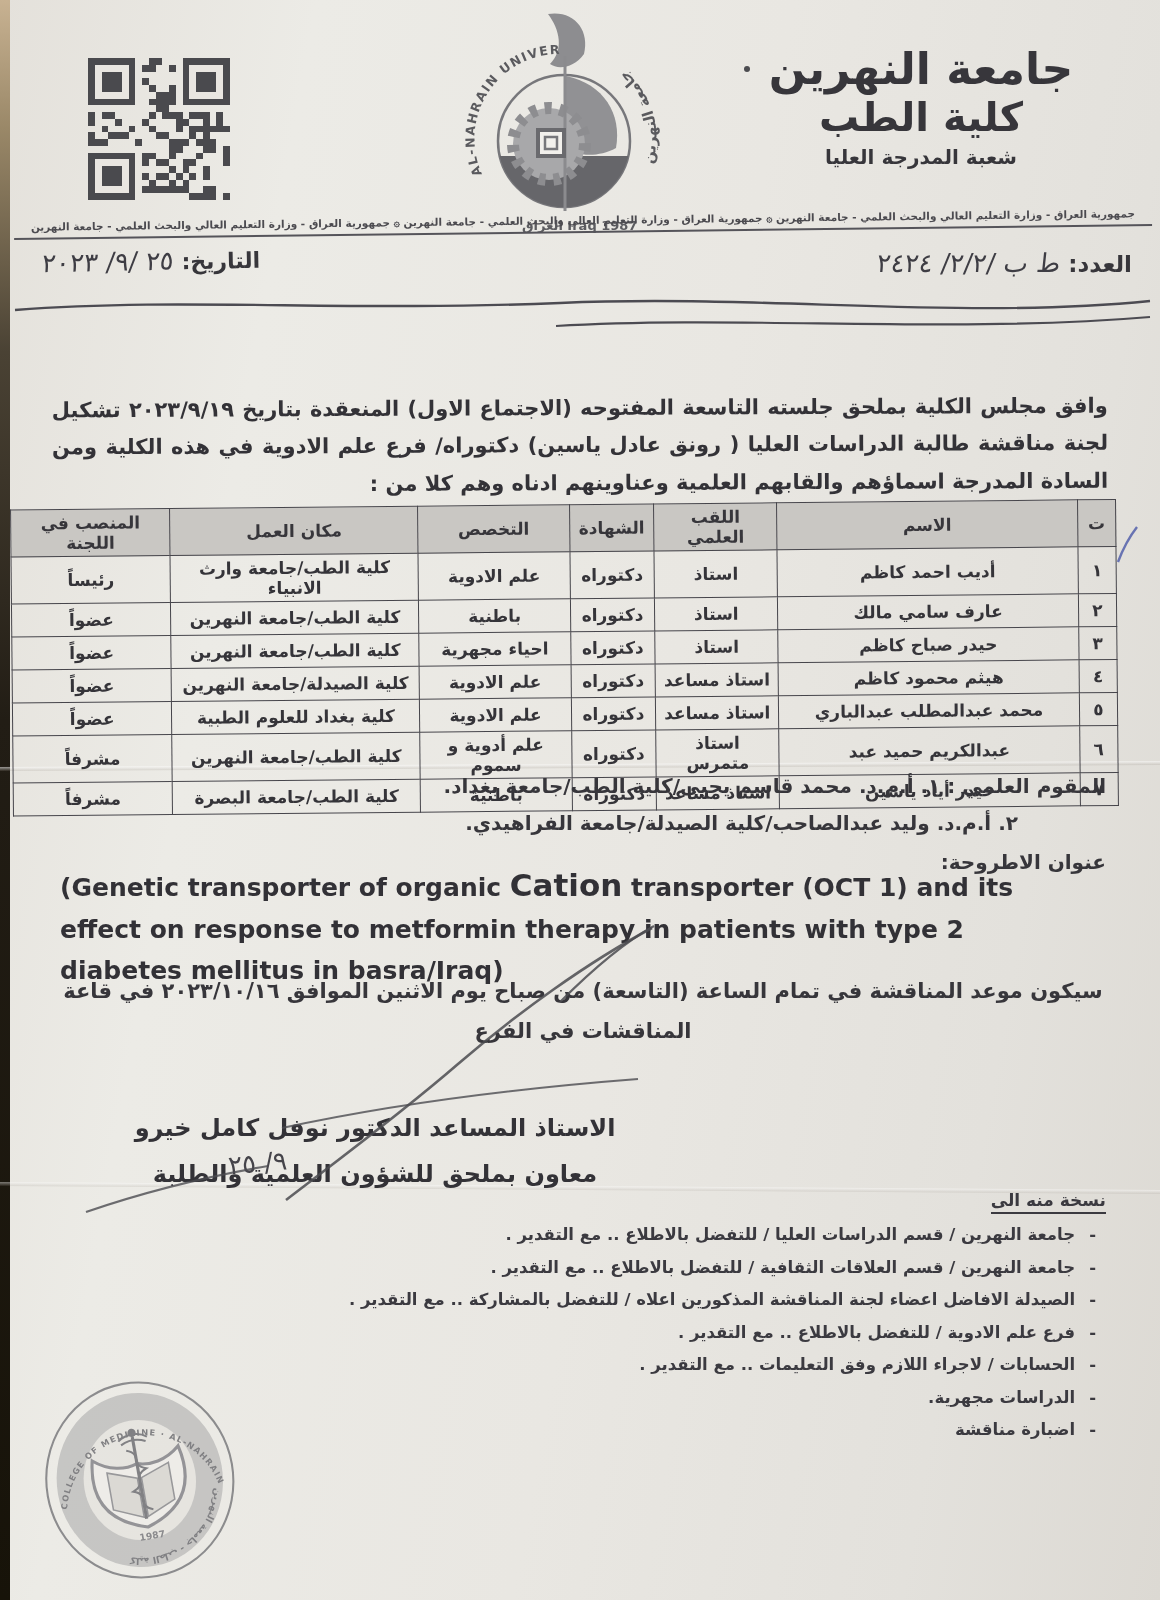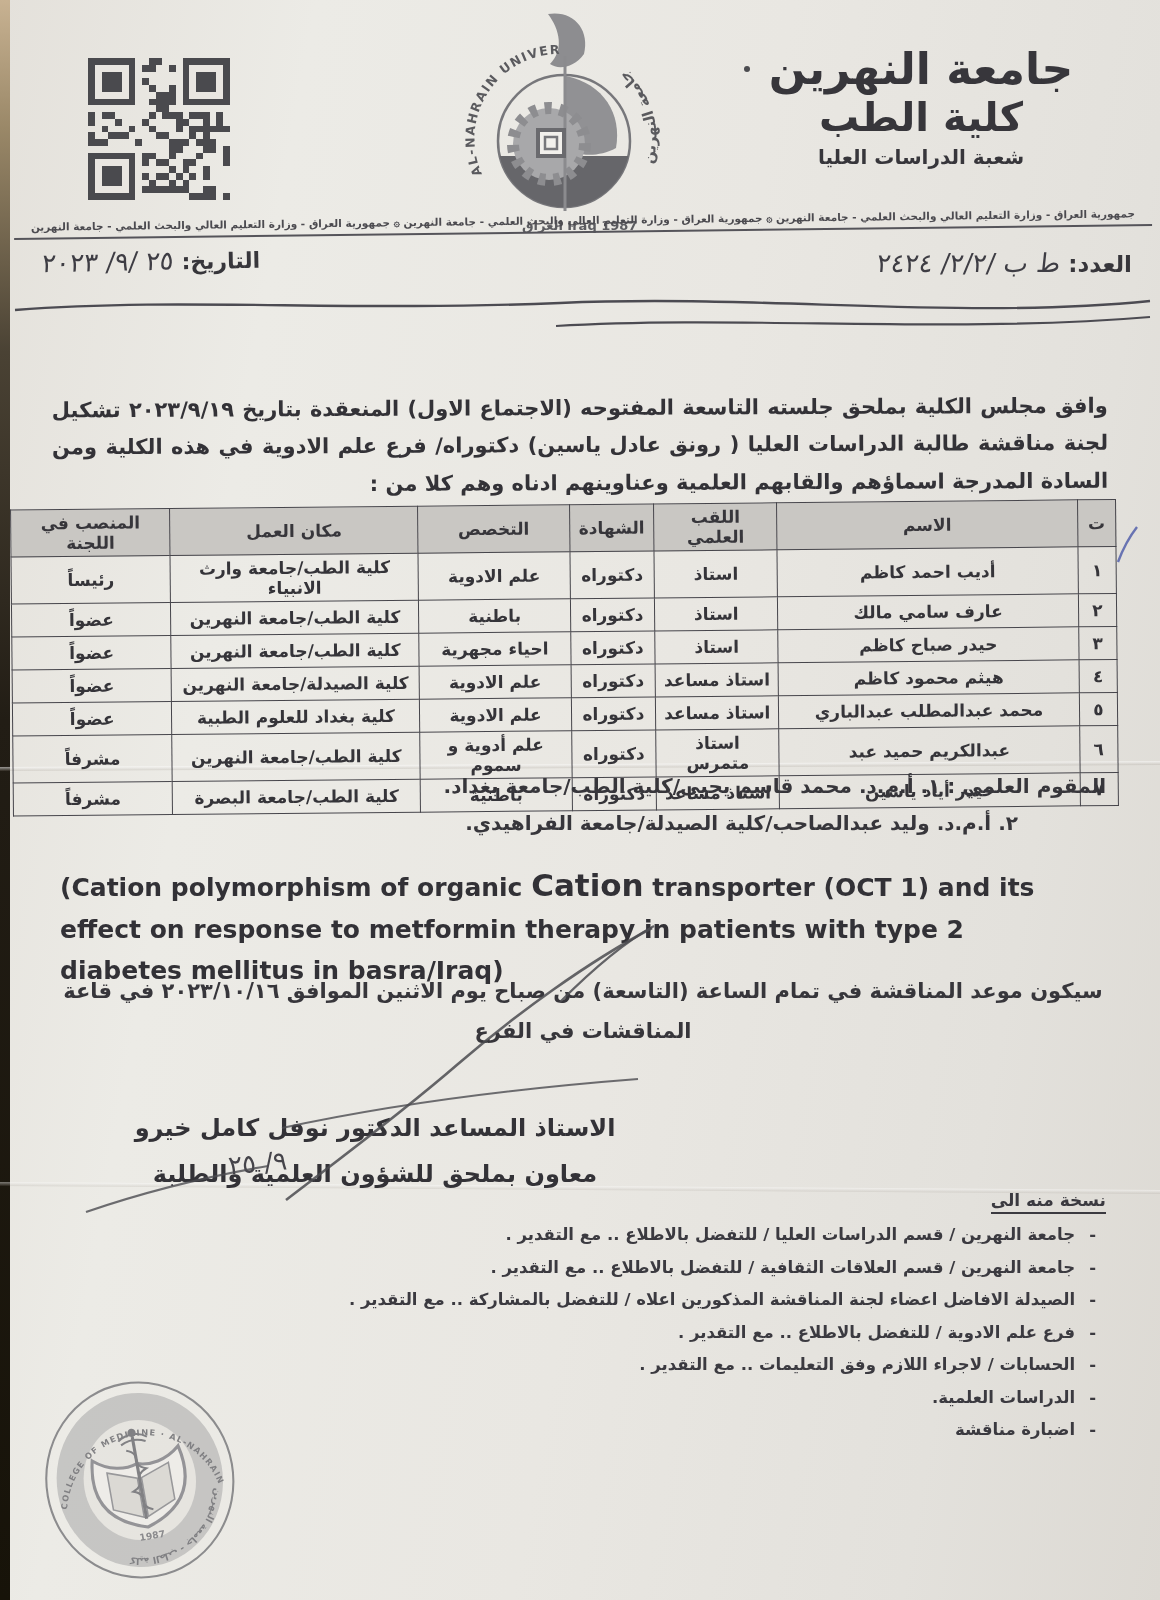--- a/index.html
+++ b/index.html
@@ -226,21 +226,21 @@
     <text font-size="15" font-weight="700" fill="#5a5a5e" letter-spacing="2">
       <textPath href="#arcR">جامعة النهرين</textPath>
     </text>
     <text x="70" y="224" font-size="13" font-weight="700" fill="#5c5c60">العراق Iraq 1987</text>
   </svg>
 
   <div class="ink-dot"></div>
   <div class="titles">
     <div class="t-univ">جامعة النهرين</div>
     <div class="t-coll">كلية الطب</div>
-    <div class="t-dept">شعبة الدراسات العليا</div>
+    <div class="t-dept">شعبة المدرجة العليا</div>
   </div>
 
   <div class="strip">جمهورية العراق - وزارة التعليم العالي والبحث العلمي - جامعة النهرين ۞ جمهورية العراق - وزارة التعليم العالي والبحث العلمي - جامعة النهرين ۞ جمهورية العراق - وزارة التعليم العالي والبحث العلمي - جامعة النهرين</div>
 
   <div class="ref-number">
     <span>العدد:</span>
     <span class="hand">ط ب /٢/٢/ ٢٤٢٤</span>
   </div>
   <div class="ref-date">
     <span>التاريخ:</span>
@@ -341,23 +341,24 @@
           <td>باطنية</td>
           <td>كلية الطب/جامعة البصرة</td>
           <td>مشرفاً</td>
         </tr>
       </tbody>
   </table>
 
   <div class="evaluators">
     <div>المقوم العلمي : ١.  أ.م.د. محمد قاسم يحيى/كلية الطب/جامعة بغداد.</div>
     <div class="eval-2">٢. أ.م.د. وليد عبدالصاحب/كلية الصيدلة/جامعة الفراهيدي.</div>
-  </div>
-
-  <div class="thesis"><span>(Cation polymorphism of organic </span><span class="emph">Cation</span><span> transporter (OCT 1) and its effect on response to metformin therapy in patients with type 2 diabetes mellitus in basra/Iraq)</span></div>
+    <div class="thesis-heading">عنوان الاطروحة:</div>
+  </div>
+
+  <div class="thesis"><span>(Genetic transporter of organic </span><span class="emph">Cation</span><span> transporter (OCT 1) and its effect on response to metformin therapy in patients with type 2 diabetes mellitus in basra/Iraq)</span></div>
 
   <div class="schedule">سيكون موعد المناقشة في تمام الساعة (التاسعة) من صباح يوم الاثنين الموافق ٢٠٢٣/١٠/١٦ في قاعة المناقشات في الفرع</div>
 
   <div class="sig">
     <div>الاستاذ المساعد الدكتور نوفل كامل خيرو</div>
     <div>معاون بملحق للشؤون العلمية والطلبة</div>
   </div>
   <div class="sig-note hand">٩/ ٢٥</div>
 
   <div class="dist">
@@ -367,21 +368,21 @@
         <div class="dist-item"><span>جامعة النهرين / قسم الدراسات العليا / للتفضل بالاطلاع .. مع التقدير .</span></div>
 
         <div class="dist-item"><span>جامعة النهرين / قسم العلاقات الثقافية / للتفضل بالاطلاع .. مع التقدير .</span></div>
 
         <div class="dist-item"><span>الصيدلة الافاضل اعضاء لجنة المناقشة المذكورين اعلاه / للتفضل بالمشاركة .. مع التقدير .</span></div>
 
         <div class="dist-item"><span>فرع  علم الادوية / للتفضل بالاطلاع .. مع التقدير .</span></div>
 
         <div class="dist-item"><span>الحسابات / لاجراء اللازم وفق التعليمات .. مع التقدير .</span></div>
 
-        <div class="dist-item"><span>الدراسات العلمية.</span></div>
+        <div class="dist-item"><span>الدراسات مجهرية.</span></div>
 
         <div class="dist-item"><span>اضبارة مناقشة</span></div>
       </div>
   </div>
 
   <svg class="seal" viewBox="0 0 200 210">
     <defs>
       <path id="sealTop" d="M 26 120 A 76 76 0 0 1 174 120"></path>
       <path id="sealBottom" d="M 170 124 A 72 72 0 0 1 30 124"></path>
     </defs>

